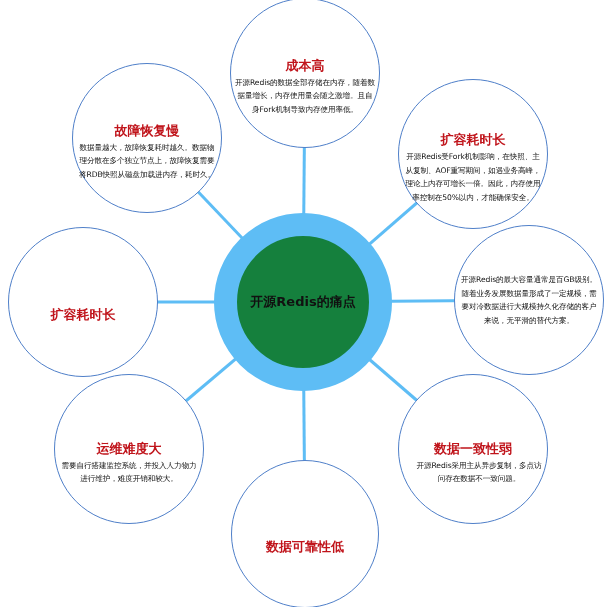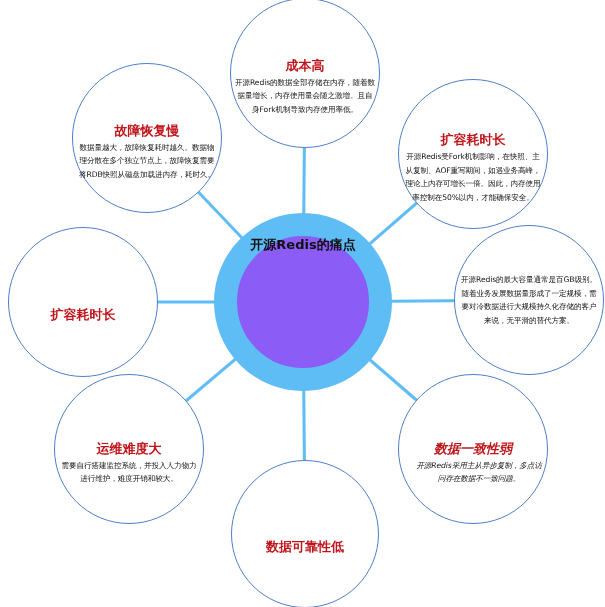--- a/index.html
+++ b/index.html
@@ -1,20 +1,20 @@
 <!DOCTYPE html>
 <html><head>
 <meta charset="utf-8">
 <style>
   html, body { margin:0; padding:0; background:#ffffff; }
   body { width:605px; height:607px; position:relative; overflow:hidden;
          font-family: "DejaVu Sans", "Liberation Sans", sans-serif; }
   #connectors { position:absolute; left:0; top:0; width:605px; height:607px; }
   .hub { position:absolute; border-radius:50%; box-sizing:border-box;
-         display:flex; justify-content:center; background:#8b5cf6; }
+         display:flex; align-items:center; justify-content:center; background:#15803d; }
   .hub-title { font-weight:bold; font-size:13px; color:#111; white-space:nowrap; }
   .bubble { position:absolute; border-radius:50%; box-sizing:border-box;
             border:1px solid #4f7fc9; background:#fff;
             display:flex; flex-direction:column; align-items:center; justify-content:center;
             text-align:center; padding:0 4px; }
   .bubble-title { font-weight:bold; font-size:13px; line-height:18px; margin-bottom:1px;margin-top:27px; }
   .bubble-desc { font-size:7.6px; line-height:13.5px; color:#111; letter-spacing:-0.1px; }
 </style>
 </head>
 <body>
@@ -38,21 +38,21 @@
   <div class="bubble-title" style="color: rgb(192, 20, 27);">成本高</div>
   <div class="bubble-desc" style="color: rgb(17, 17, 17);">开源Redis的数据全部存储在内存，随着数据量增长，内存使用量会随之激增。且自身Fork机制导致内存使用率低。</div>
 </div>
 <div class="bubble" id="b1" style="left: 398px; top: 79px; width: 150px; height: 150px; border-color: rgb(79, 127, 201);">
   <div class="bubble-title" style="color: rgb(192, 20, 27);">扩容耗时长</div>
   <div class="bubble-desc" style="color: rgb(17, 17, 17);">开源Redis受Fork机制影响，在快照、主从复制、AOF重写期间，如遇业务高峰，理论上内存可增长一倍。因此，内存使用率控制在50%以内，才能确保安全。</div>
 </div>
 <div class="bubble" id="b2" style="left: 454px; top: 225px; width: 150px; height: 150px; border-color: rgb(79, 127, 201);">
   <div class="bubble-desc" style="color: rgb(17, 17, 17);">开源Redis的最大容量通常是百GB级别。随着业务发展数据量形成了一定规模，需要对冷数据进行大规模持久化存储的客户来说，无平滑的替代方案。</div>
 </div>
-<div class="bubble" id="b3" style="left: 398px; top: 374px; width: 150px; height: 150px; border-color: rgb(79, 127, 201); font-style: italic;">
+<div class="bubble" id="b3" style="left: 398px; top: 374px; width: 150px; height: 150px; border-color: rgb(79, 127, 201);">
   <div class="bubble-title" style="color: rgb(192, 20, 27);">数据一致性弱</div>
   <div class="bubble-desc" style="color: rgb(17, 17, 17); margin-left: 12px;">开源Redis采用主从异步复制，多点访问存在数据不一致问题。</div>
 </div>
 <div class="bubble" id="b4" style="left: 231px; top: 460px; width: 148px; height: 148px; border-color: rgb(79, 127, 201);">
   <div class="bubble-title" style="color: rgb(192, 20, 27);">数据可靠性低</div>
 </div>
 <div class="bubble" id="b5" style="left: 54px; top: 374px; width: 150px; height: 150px; border-color: rgb(79, 127, 201);">
   <div class="bubble-title" style="color: rgb(192, 20, 27);">运维难度大</div>
   <div class="bubble-desc" style="color: rgb(17, 17, 17);">需要自行搭建监控系统，并投入人力物力进行维护，难度开销和较大。</div>
 </div>

